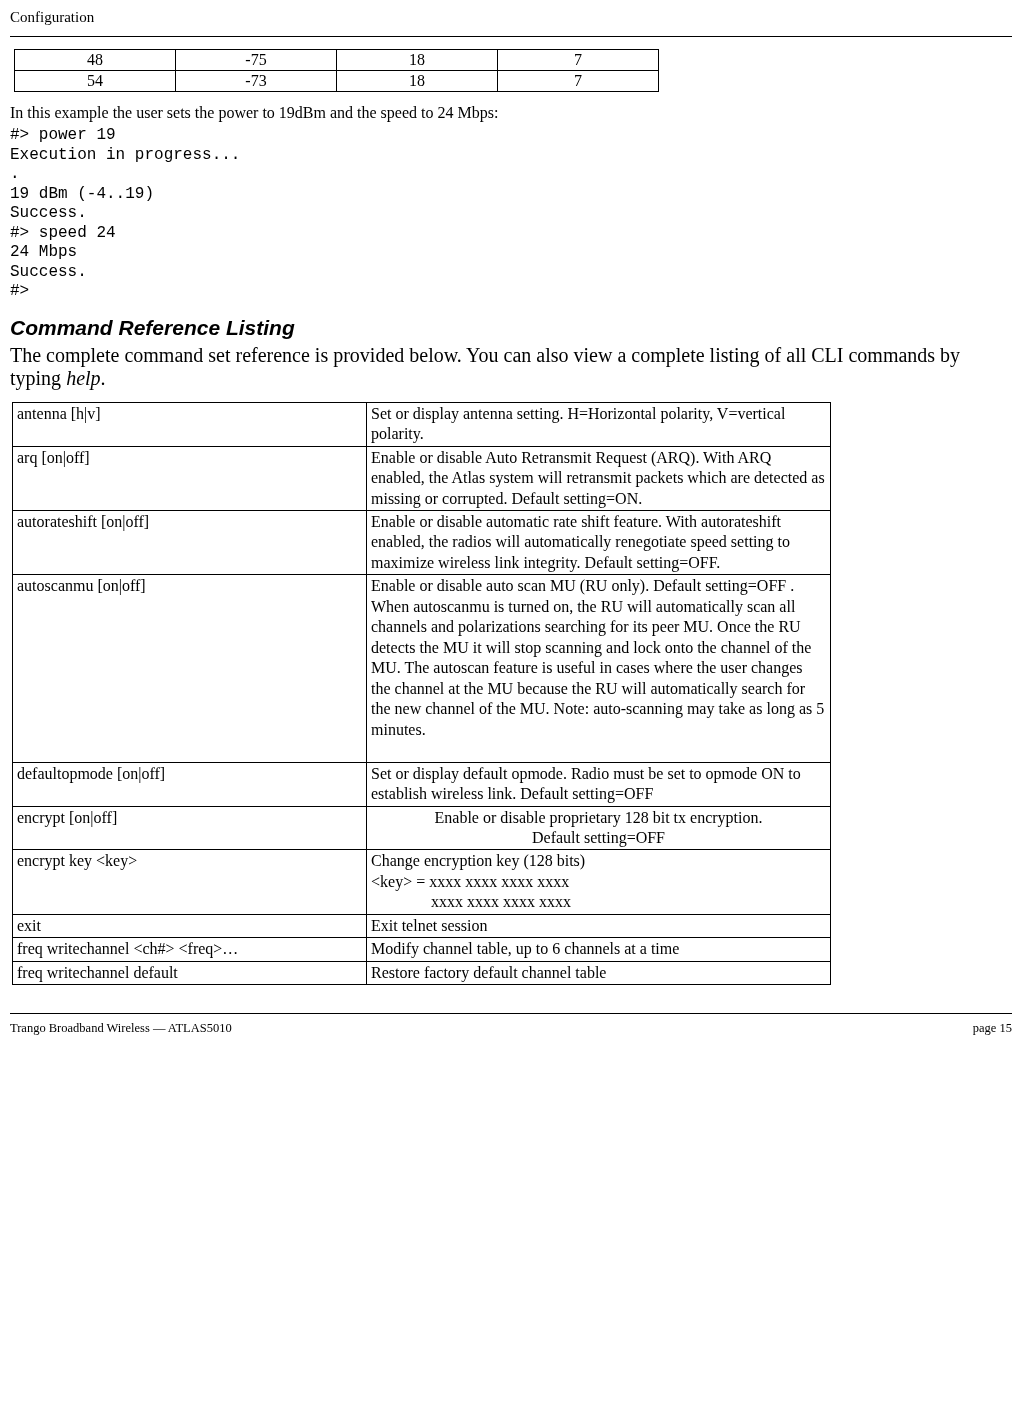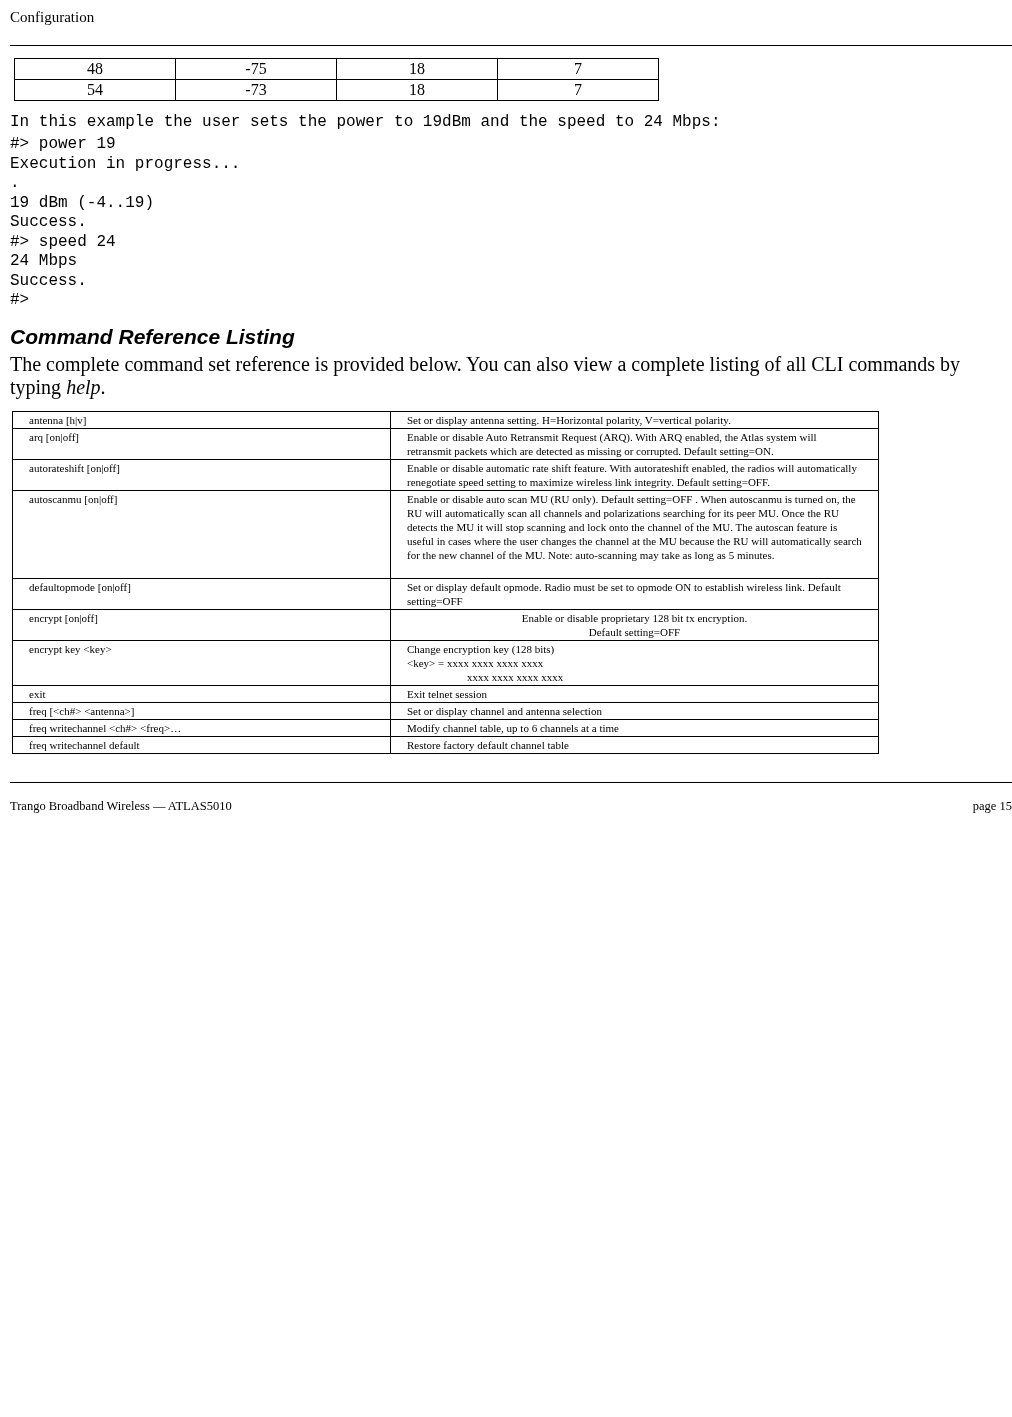--- a/index.html
+++ b/index.html
@@ -6,41 +6,41 @@
     font-family: "Times New Roman", Times, serif;
     font-size: 16px;
     color: #000;
     background: #fff;
     margin: 0;
     padding: 8px 0 0 10px;
     width: 1002px;
   }
   .header-region {
     border-bottom: 1.5px solid #000;
-    padding-bottom: 19px;
+    padding-bottom: 10px;
     margin-bottom: 12px;
   }
   .header-label { font-size: 15px; }
   .num-table {
     border-collapse: collapse;
     margin-left: 4px;
     margin-bottom: 10px;
     padding-left: 16px;
   }
   .num-table td {
     border: 1px solid #000;
     text-align: center;
     padding: 1px 0;
     font-size: 16px;
   }
   .col-a { width: 160px; }
   .col-b { width: 160px; }
   .col-c { width: 160px; }
   .col-d { width: 160px; }
-  .para { font-size: 16px; margin: 12px 0 0 0; font-family: Liberation Mono, monospace; }
+  .para { font-size: 16px; margin: 12px 0 0 0; }
   .mono {
     font-family: "Courier New", Courier, monospace;
     font-size: 16px;
     white-space: pre;
     line-height: 1.22;
     margin-top: 4px;
   }
   .section-title {
     font-family: Arial, Helvetica, sans-serif;
     font-weight: bold;
@@ -51,34 +51,34 @@
   }
   .intro { font-size: 20px; margin-bottom: 12px; }
   .intro i { font-style: italic; }
   .cmd-table {
     border-collapse: collapse;
     margin-left: 2px;
   }
   .cmd-table td {
     border: 1px solid #000;
     vertical-align: top;
-    font-size: 11px;
-    padding: 1px 16px;
+    font-size: 16px;
+    padding: 1px 4px;
     line-height: 1.28;
   }
   .cmd-col1 { width: 345px; }
   .cmd-col2 { width: 455px; margin-left: 37px; }
   .key-sub {
     display: block;
     padding-left: 60px;
   }
   .footer {
     margin-top: 28px;
     border-top: 1px solid #000;
-    padding-top: 16px;
+    padding-top: 7px;
     font-size: 12.5px;
     display: flex;
     justify-content: space-between;
   }
 </style>
 </head>
 <body>
 
 <div class="header-region">
   <span class="header-label">Configuration</span>
@@ -151,24 +151,20 @@
       <span>Change encryption key (128 bits)</span><br>
       <span>&lt;key&gt; = xxxx xxxx xxxx xxxx</span>
       <span class="key-sub">xxxx xxxx xxxx xxxx</span>
     </td>
   </tr>
   <tr>
     <td class="cmd-col1">exit</td>
     <td class="cmd-col2">Exit telnet session</td>
   </tr>
   <tr>
-    <td class="cmd-col1">freq [&lt;ch#&gt; &lt;antenna&gt;]</td>
-    <td class="cmd-col2">Set or display channel and antenna selection</td>
-  </tr>
-  <tr>
     <td class="cmd-col1">freq writechannel &lt;ch#&gt; &lt;freq&gt;…</td>
     <td class="cmd-col2">Modify channel table, up to 6 channels at a time</td>
   </tr>
   <tr>
     <td class="cmd-col1">freq writechannel default</td>
     <td class="cmd-col2">Restore factory default channel table</td>
   </tr>
 </tbody>
   </table>
 

